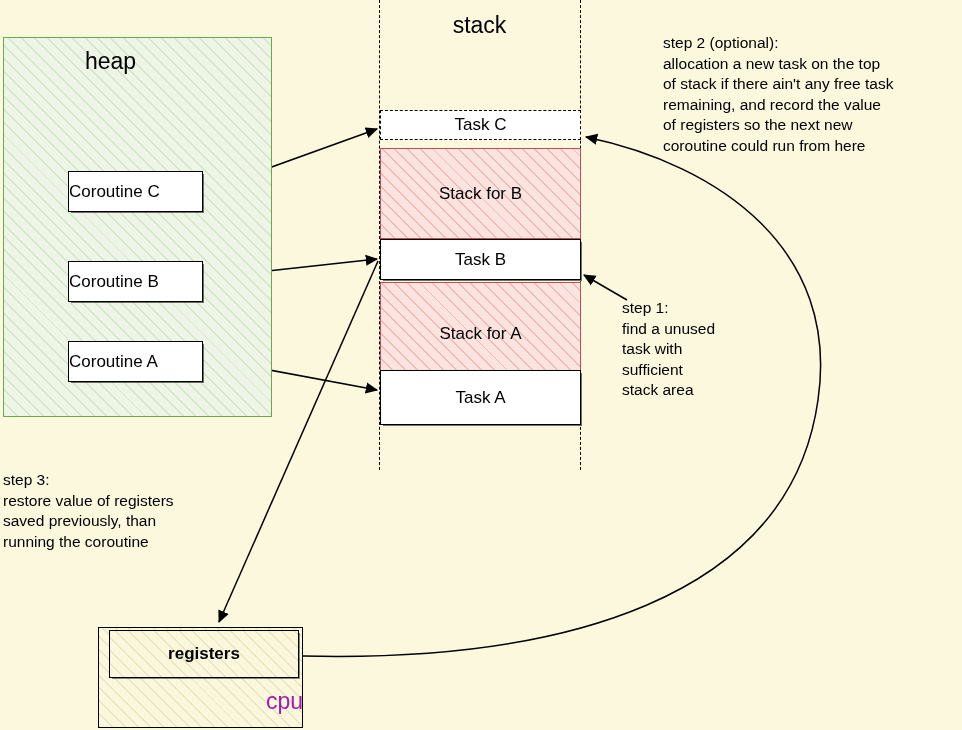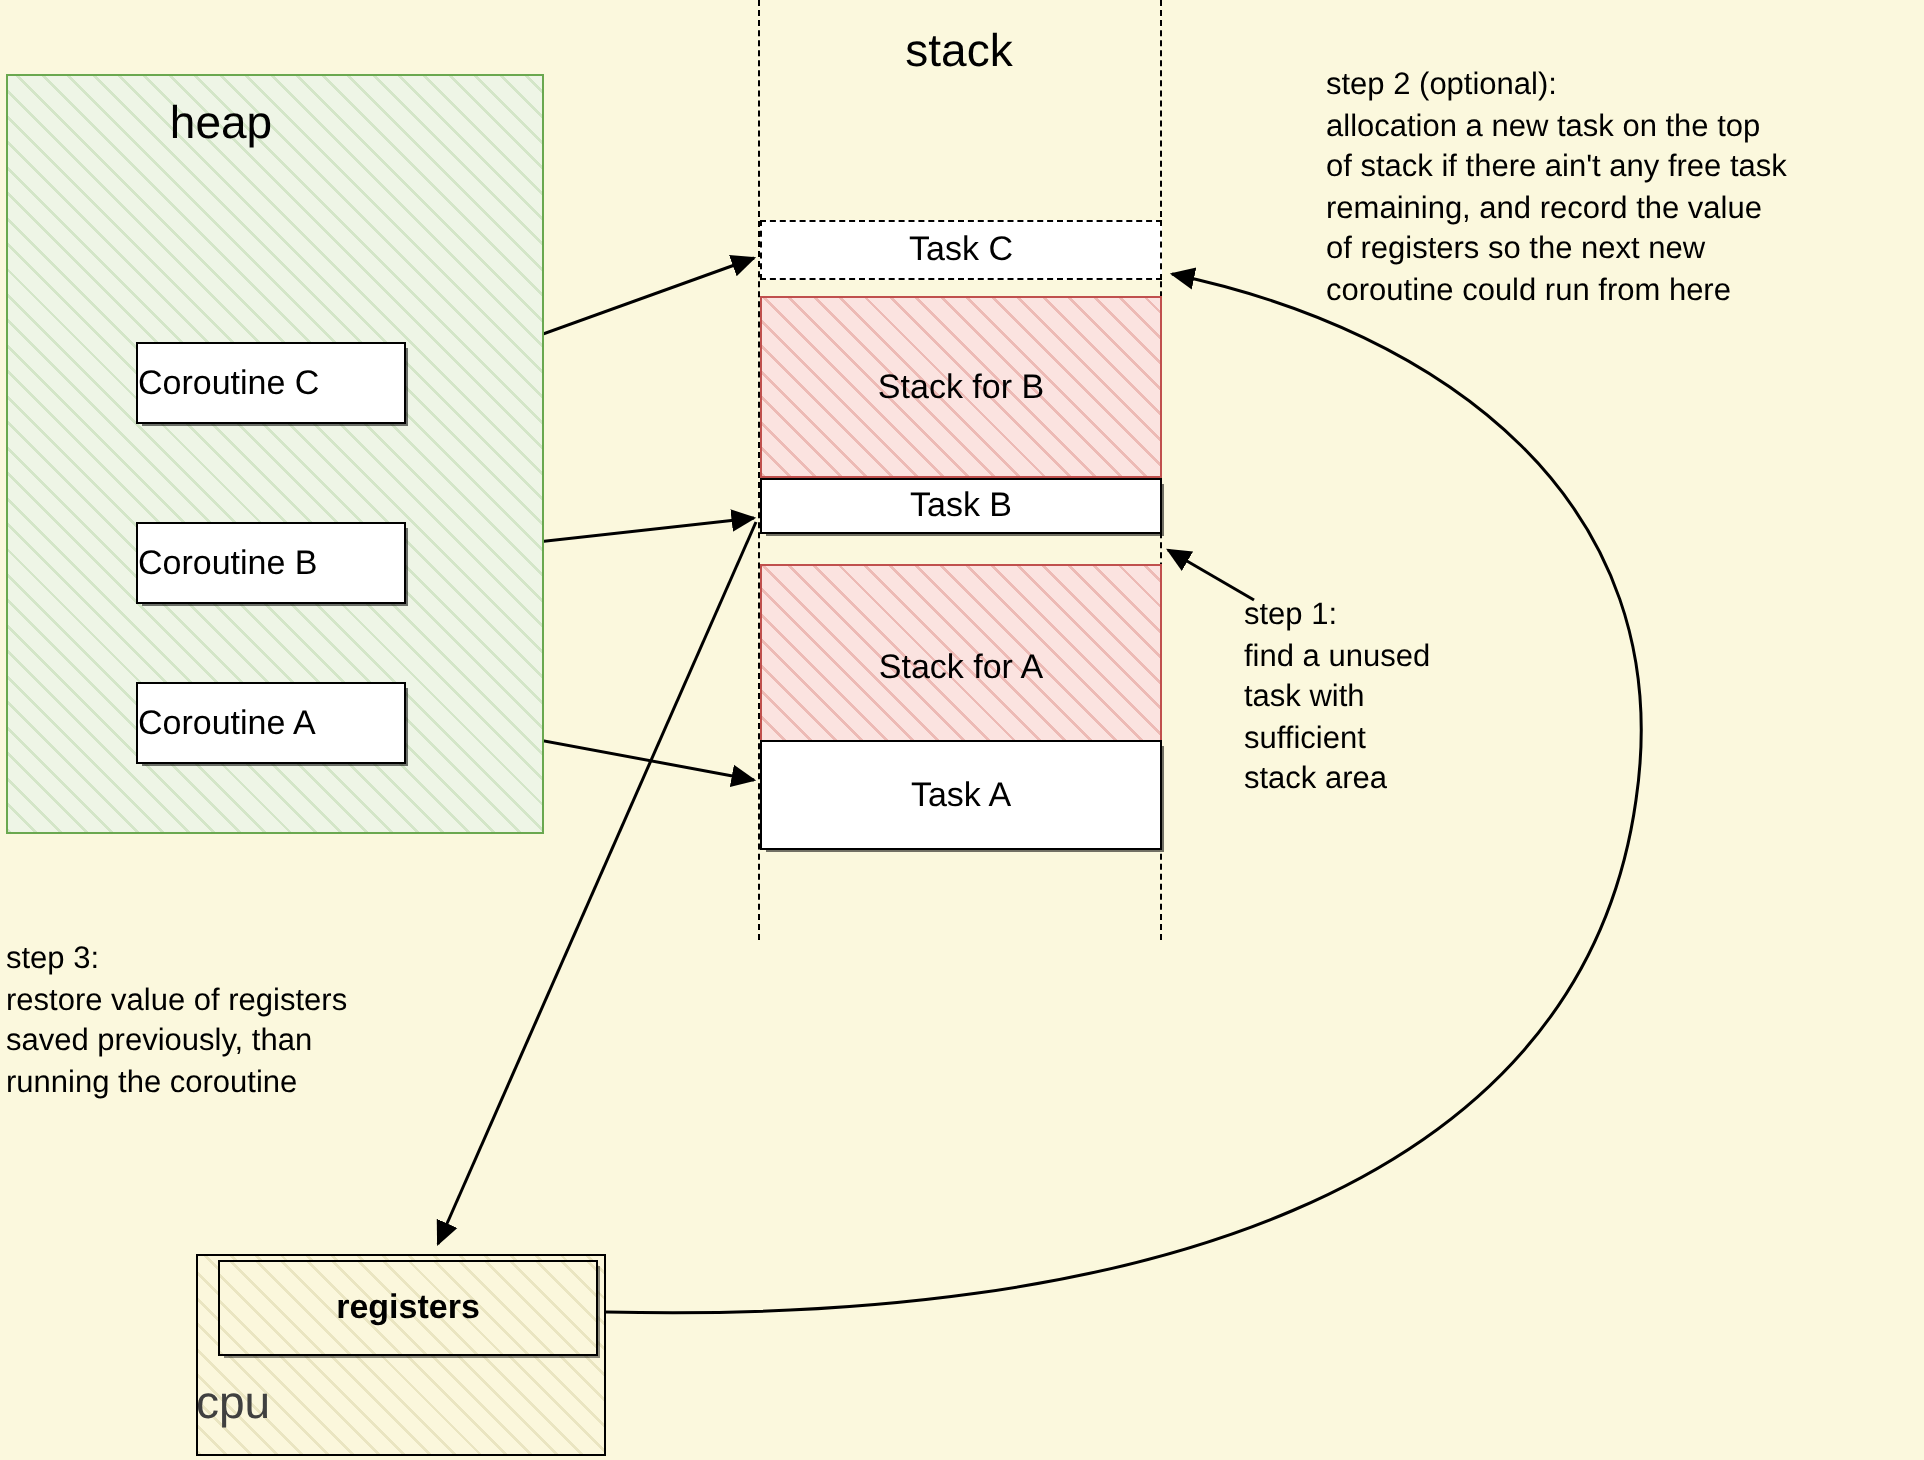--- a/index.html
+++ b/index.html
@@ -97,21 +97,21 @@
     background-image:
       repeating-linear-gradient(45deg,
         rgba(200,80,70,0.28) 0px,
         rgba(200,80,70,0.28) 1.4px,
         rgba(255,255,255,0) 1.4px,
         rgba(255,255,255,0) 9px);
     border: 1.2px solid #c0504d;
   }
   #task-c      { top: 110px; height: 30px; justify-content: center; }
   #stack-for-b { top: 148px; height: 91px; }
-  #task-b      { top: 239px; height: 28px; }
+  #task-b      { top: 239px; height: 41px; }
   #stack-for-a { top: 282px; height: 104px; }
   #task-a      { top: 370px; height: 55px; }
 
   
   .annotation {
     font-size: 15.5px;
     line-height: 20.5px;
     color: #000;
     white-space: pre-line;
   }
@@ -130,23 +130,23 @@
         rgba(255,255,255,0) 9px);
     font-weight: bold;
   }
   #cpu-box {
     left: 98px; top: 627px; width: 205px; height: 101px;
     border: 1.6px solid #000;
     box-sizing: border-box;
   }
   #cpu-label {
     left: 98px; top: 688px; width: 205px;
-    text-align: left;
+    text-align: right;
     font-size: 23px;
-    color: #404040;
+    color: #a21caf;
   }
   #registers-box {
     left: 109px; top: 630px; width: 190px; height: 48px;
     border: 1.6px solid #000;
     box-sizing: border-box;
     display: flex;
     align-items: center;
     justify-content: center;
     font-size: 17px;
     color: #000;

